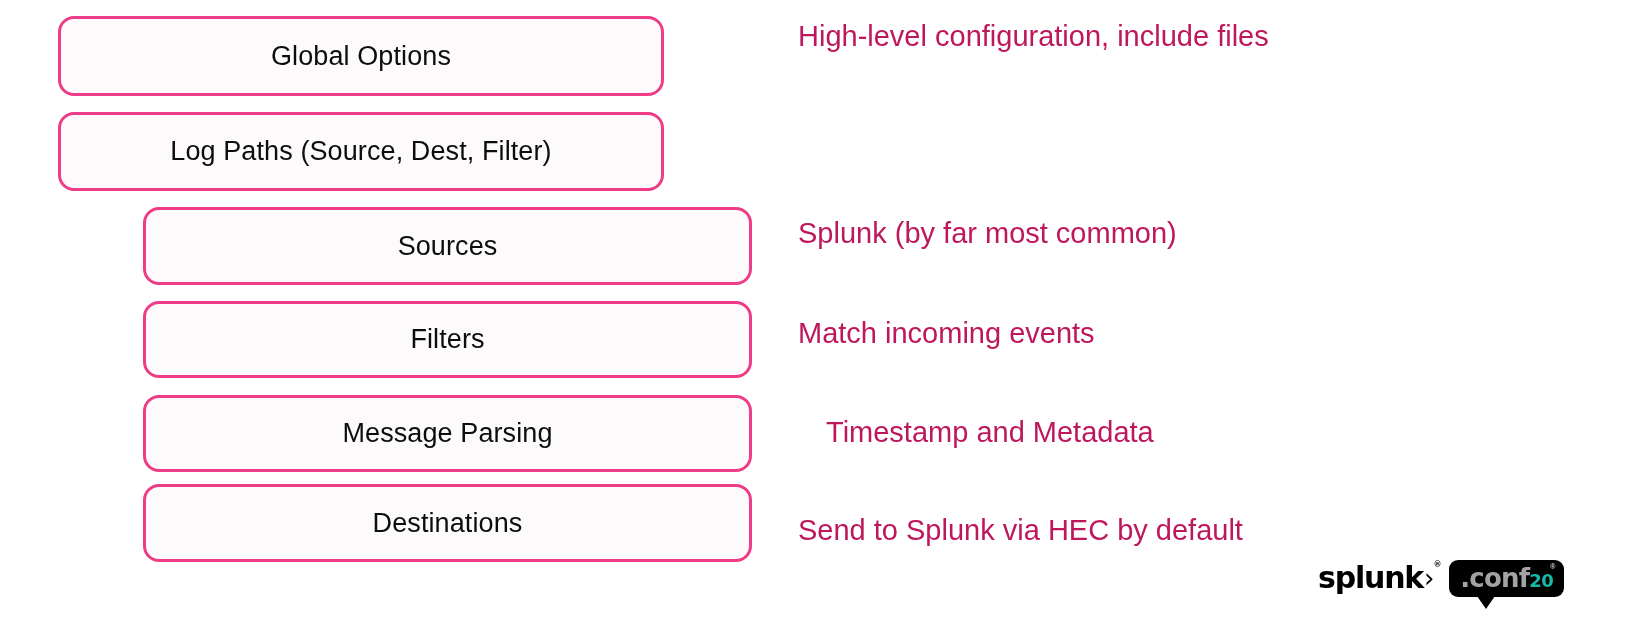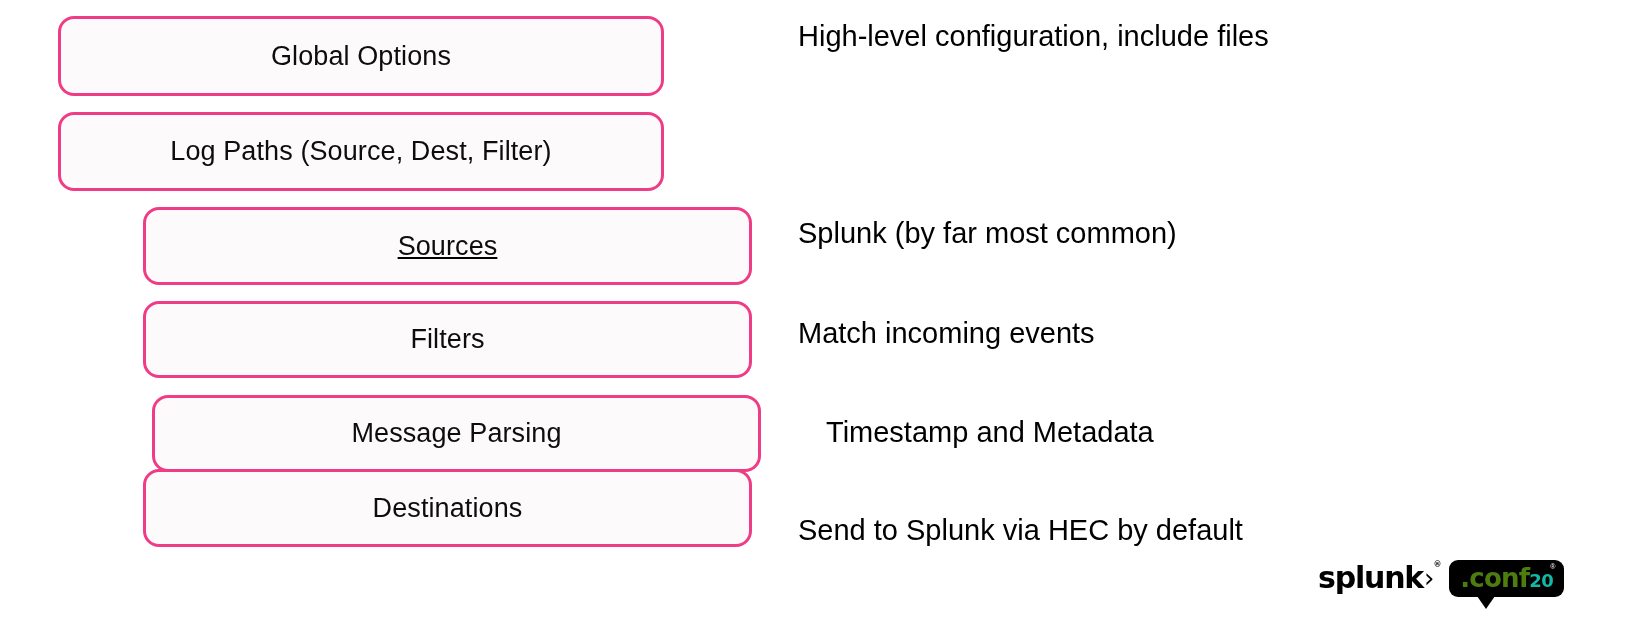--- a/index.html
+++ b/index.html
@@ -37,30 +37,30 @@
     color: #0d0d0d;
     font-size: 27px;
     line-height: 1;
     letter-spacing: 0.1px;
     white-space: nowrap;
   }
 
   
   .box-0 { left: 58px;  top: 16px;  width: 606px; height: 80px;  }
   .box-1 { left: 58px;  top: 112px; width: 606px; height: 79px;  }
-  .box-2 { left: 143px; top: 207px; width: 609px; height: 78px; text-decoration: underline;  }
+  .box-2 { left: 143px; top: 207px; width: 609px; height: 78px;  }
   .box-3 { left: 143px; top: 301px; width: 609px; height: 77px;  }
-  .box-4 { left: 152px; top: 395px; width: 609px; height: 77px;  }
-  .box-5 { left: 143px; top: 469px; width: 609px; height: 78px;  }
+  .box-4 { left: 143px; top: 395px; width: 609px; height: 77px;  }
+  .box-5 { left: 143px; top: 484px; width: 609px; height: 78px;  }
 
   
   .desc {
     position: absolute;
     left: 798px;
-    color: #000000;
+    color: #be185d;
     font-size: 29px;
     line-height: 1;
     white-space: nowrap;
   }
   .desc-0 { top: 22px;  }
   .desc-1 { top: 121px; }
   .desc-2 { top: 219px; }
   .desc-3 { top: 319px; }
   .desc-4 { top: 418px; margin-left: 28px; }
   .desc-5 { top: 516px; }
@@ -118,21 +118,21 @@
     height: 0;
     border-left: 9px solid transparent;
     border-right: 9px solid transparent;
     border-top: 13px solid #000000;
   }
   .conf-main {
     font-family: "DejaVu Sans", sans-serif;
     font-size: 26px;
     font-weight: 600;
     letter-spacing: -0.8px;
-    color: #4d7c0f;
+    color: #a3a3a3;
     line-height: 1;
   }
   .conf-year {
     font-family: "DejaVu Sans", sans-serif;
     font-size: 18px;
     font-weight: 700;
     letter-spacing: -0.5px;
     color: #14b8a6;
     line-height: 1;
     margin-left: 0px;

